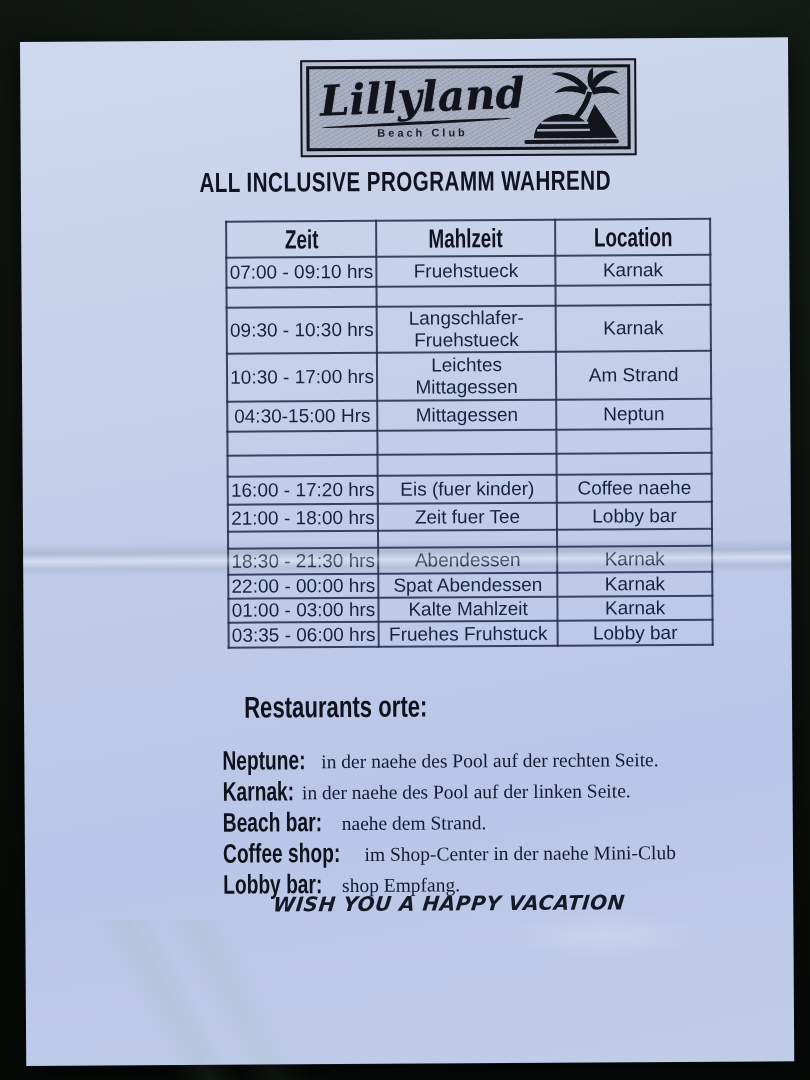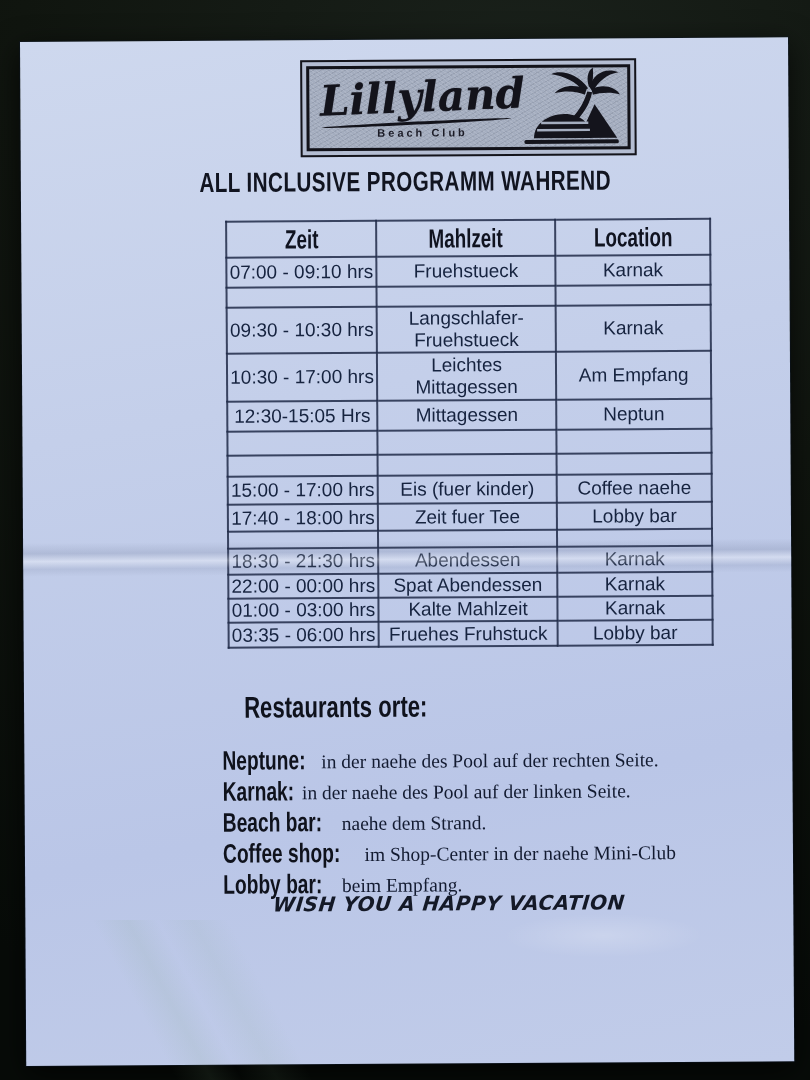--- a/index.html
+++ b/index.html
@@ -238,44 +238,44 @@
           <tr>
     <td>09:30 - 10:30 hrs</td>
     <td class="mahlzeit">Langschlafer-
 Fruehstueck</td>
     <td>Karnak</td>
   </tr>
           <tr>
     <td>10:30 - 17:00 hrs</td>
     <td class="mahlzeit">Leichtes
 Mittagessen</td>
-    <td>Am Empfang</td>
-  </tr>
-          <tr>
-    <td>12:30-15:05 Hrs</td>
+    <td>Am Strand</td>
+  </tr>
+          <tr>
+    <td>04:30-15:00 Hrs</td>
     <td class="mahlzeit">Mittagessen</td>
     <td>Neptun</td>
   </tr>
           <tr>
     <td></td>
     <td class="mahlzeit"></td>
     <td></td>
   </tr>
           <tr>
     <td></td>
     <td class="mahlzeit"></td>
     <td></td>
   </tr>
           <tr>
-    <td>15:00 - 17:00 hrs</td>
+    <td>16:00 - 17:20 hrs</td>
     <td class="mahlzeit">Eis (fuer kinder)</td>
     <td>Coffee naehe</td>
   </tr>
           <tr>
-    <td>17:40 - 18:00 hrs</td>
+    <td>21:00 - 18:00 hrs</td>
     <td class="mahlzeit">Zeit fuer Tee</td>
     <td>Lobby bar</td>
   </tr>
           <tr>
     <td></td>
     <td class="mahlzeit"></td>
     <td></td>
   </tr>
           <tr>
     <td>18:30 - 21:30 hrs</td>
@@ -311,21 +311,21 @@
         <div class="rest-item">
     <span class="rest-name condensed">Karnak:</span><span class="rest-desc">in der naehe des Pool auf der linken Seite.</span>
   </div>
         <div class="rest-item">
     <span class="rest-name condensed">Beach bar:</span><span class="rest-desc"> naehe dem Strand.</span>
   </div>
         <div class="rest-item">
     <span class="rest-name condensed">Coffee shop:</span><span class="rest-desc"> im Shop-Center in der naehe Mini-Club</span>
   </div>
         <div class="rest-item">
-    <span class="rest-name condensed">Lobby bar:</span><span class="rest-desc"> beim Empfang.</span>
+    <span class="rest-name condensed">Lobby bar:</span><span class="rest-desc"> shop Empfang.</span>
   </div>
       </div>
 
     <div class="footer">WISH YOU A HAPPY VACATION</div>
 
     <div class="crease-mid"></div>
     <div class="wrinkle"></div>
   </div>
 </div>
 

